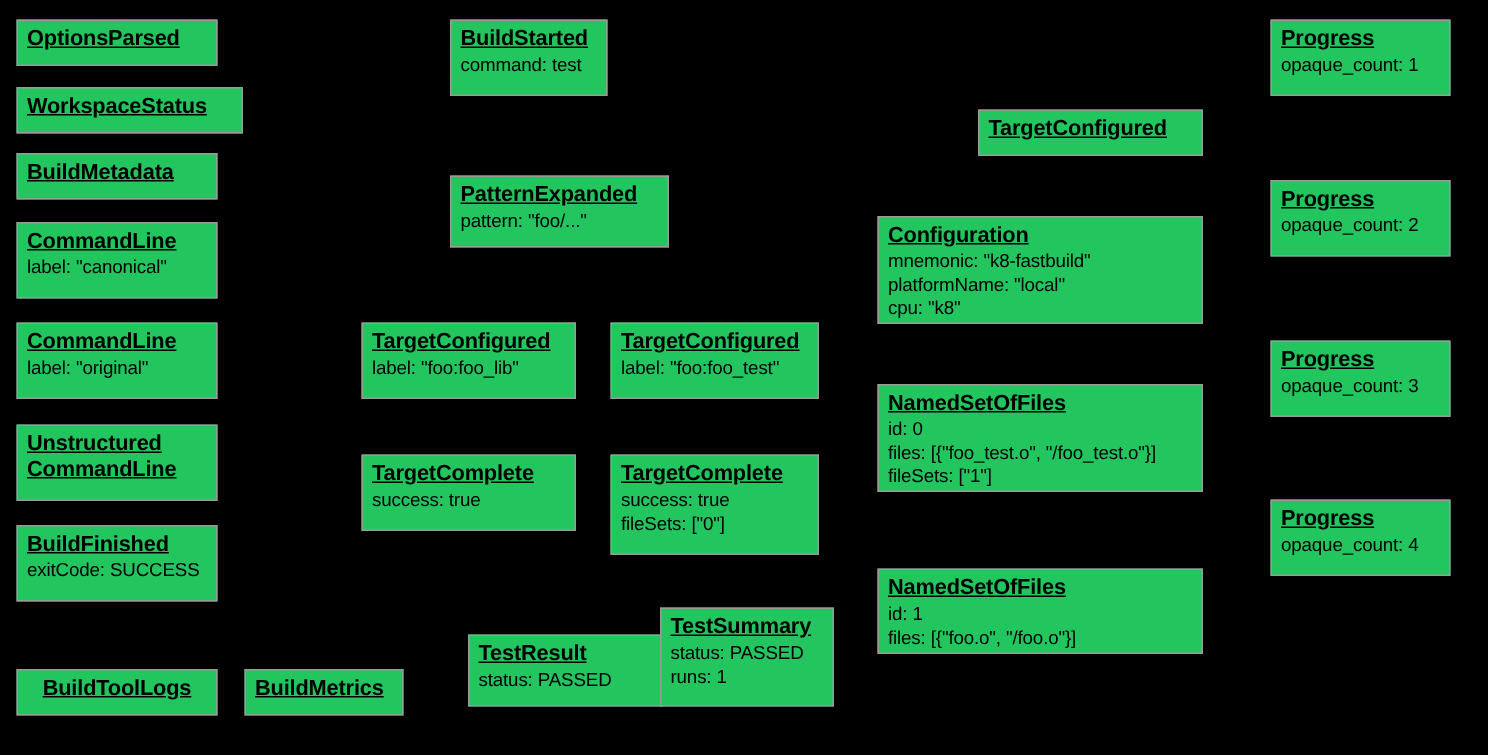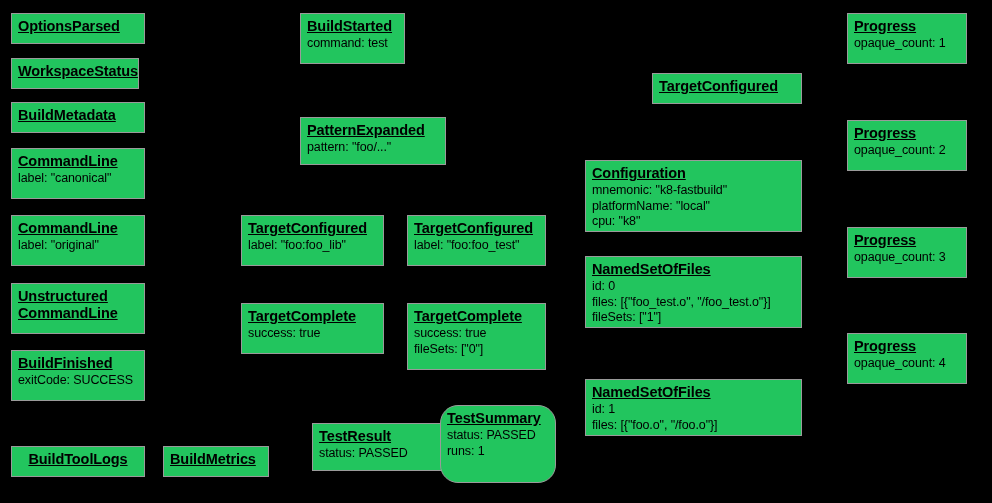--- a/index.html
+++ b/index.html
@@ -46,21 +46,21 @@
   }
   .node-fields:empty { display: none; }
 </style>
 </head>
 <body>
 
 <div id="stage">
     <div class="node" style="left: 11px; top: 13px; width: 134px; height: 31px;">
       <div class="node-title">OptionsParsed</div>
     </div>
-    <div class="node" style="left: 11px; top: 58px; width: 128px; height: 31px;">
+    <div class="node" style="left: 11px; top: 58px; width: 151px; height: 31px;">
       <div class="node-title">WorkspaceStatus</div>
     </div>
     <div class="node" style="left: 11px; top: 102px; width: 134px; height: 31px;">
       <div class="node-title">BuildMetadata</div>
     </div>
     <div class="node" style="left: 11px; top: 148px; width: 134px; height: 51px;">
       <div class="node-title">CommandLine</div>
       <div class="node-fields">label: "canonical"</div>
     </div>
     <div class="node" style="left: 11px; top: 215px; width: 134px; height: 51px;">
@@ -103,29 +103,29 @@
     </div>
     <div class="node" style="left: 407px; top: 303px; width: 139px; height: 67px;">
       <div class="node-title">TargetComplete</div>
       <div class="node-fields">success: true
 fileSets: ["0"]</div>
     </div>
     <div class="node" style="left: 312px; top: 423px; width: 130px; height: 48px;">
       <div class="node-title">TestResult</div>
       <div class="node-fields">status: PASSED</div>
     </div>
-    <div class="node" style="left: 440px; top: 405px; width: 116px; height: 78px; border-radius: 18px;">
+    <div class="node" style="left: 440px; top: 405px; width: 116px; height: 66px;">
       <div class="node-title">TestSummary</div>
       <div class="node-fields">status: PASSED
 runs: 1</div>
     </div>
     <div class="node" style="left: 652px; top: 73px; width: 150px; height: 31px;">
       <div class="node-title">TargetConfigured</div>
     </div>
-    <div class="node" style="left: 585px; top: 160px; width: 217px; height: 72px;">
+    <div class="node" style="left: 585px; top: 144px; width: 217px; height: 72px;">
       <div class="node-title">Configuration</div>
       <div class="node-fields">mnemonic: "k8-fastbuild"
 platformName: "local"
 cpu: "k8"</div>
     </div>
     <div class="node" style="left: 585px; top: 256px; width: 217px; height: 72px;">
       <div class="node-title">NamedSetOfFiles</div>
       <div class="node-fields">id: 0
 files: [{"foo_test.o", "/foo_test.o"}]
 fileSets: ["1"]</div>

